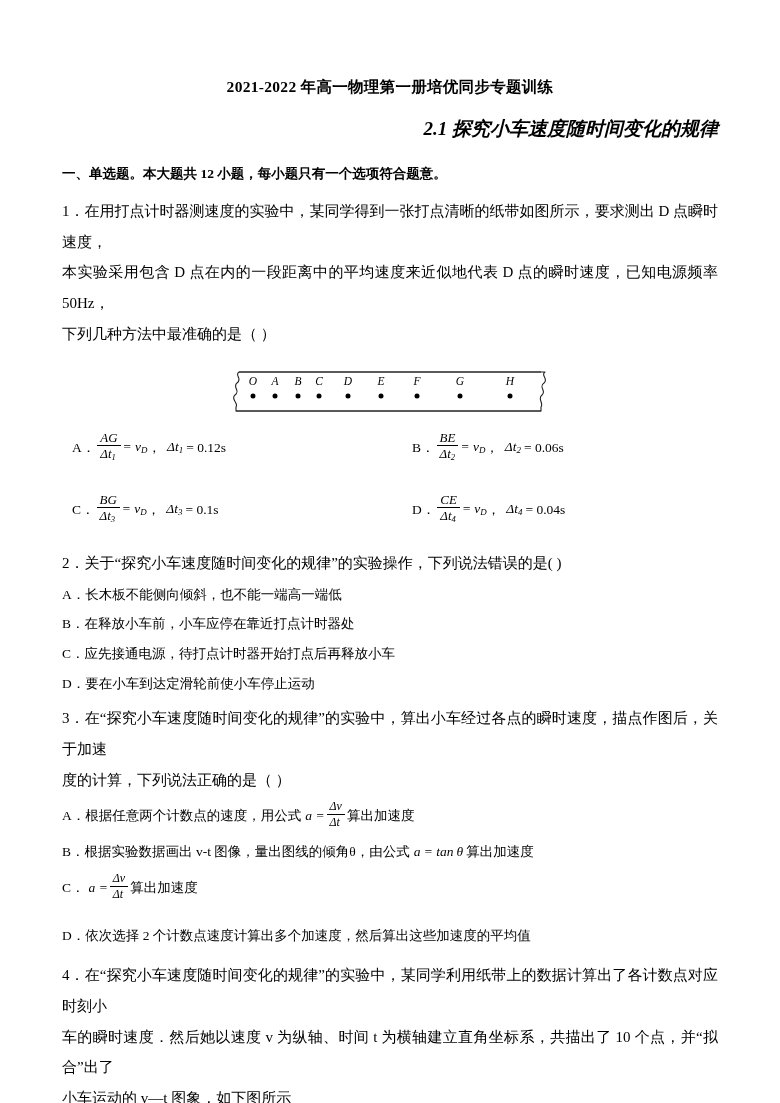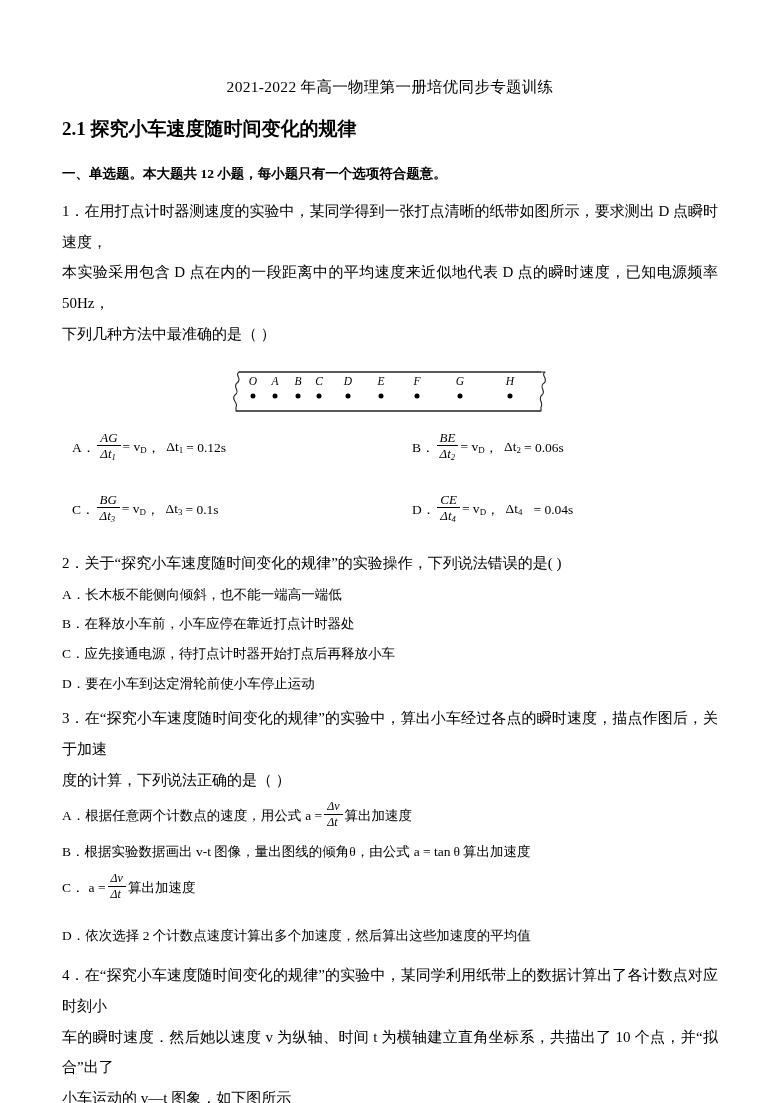--- a/index.html
+++ b/index.html
@@ -18,32 +18,33 @@
   .page {
     width: 780px;
     height: 1103px;
     box-sizing: border-box;
     padding: 0 62px;
     position: relative;
   }
   
   .doc-title {
     text-align: center;
-    font-weight: normal;
+    font-weight: bold;
     font-size: 15.5px;
     letter-spacing: 0.3px;
     margin-top: 78px;
     line-height: 1.2;
   }
   .doc-subtitle {
-    text-align: left;
+    text-align: right;
     font-weight: bold;
     font-size: 19px;
     margin-top: 21px;
     line-height: 1.2;
+    font-style: italic;
   }
   .section-heading {
     font-weight: bold;
     font-size: 13.5px;
     margin-top: 25px;
     line-height: 1.3;
   }
   
   .question {
     font-size: 15px;
@@ -55,21 +56,21 @@
   .question.q1 { margin-top: 13px; }
   .opt-line {
     font-size: 13.5px;
     line-height: 2.05;
     margin-top: 2px;
   }
   .opt-label {
     display: inline-block;
     min-width: 20px;
   }
-  .it { }
+  .it { font-style: italic; }
   .roman { font-style: normal; }
   
   .frac {
     display: inline-block;
     vertical-align: middle;
     text-align: left;
     font-style: italic;
     line-height: 1.05;
     margin: 0 2px;
     position: relative;
@@ -213,21 +214,21 @@
     </div>
     <div class="opt-col-b">
       <span class="opt-label">D．</span>
       <span class="frac">
         <span class="num">CE</span>
         <span class="den"><span>Δt</span><sub>4</sub></span>
       </span>
       <span class="it nowrap"><span>= v</span><sub>D</sub></span>
       <span class="roman">，</span>
       <span class="it nowrap" style="margin-left:6px"><span>Δt</span><sub>4</sub></span>
-      <span class="roman" style="margin-left:11px">= 0.04s</span>
+      <span class="roman" style="margin-left:3px">= 0.04s</span>
     </div>
   </div>
 
   <div class="question" style="margin-top:22px">2．关于“探究小车速度随时间变化的规律”的实验操作，下列说法错误的是(      )</div>
   <div class="opt-line">A．长木板不能侧向倾斜，也不能一端高一端低</div>
   <div class="opt-line">B．在释放小车前，小车应停在靠近打点计时器处</div>
   <div class="opt-line">C．应先接通电源，待打点计时器开始打点后再释放小车</div>
   <div class="opt-line">D．要在小车到达定滑轮前使小车停止运动</div>
 
   <div class="question" style="margin-top:6px">

